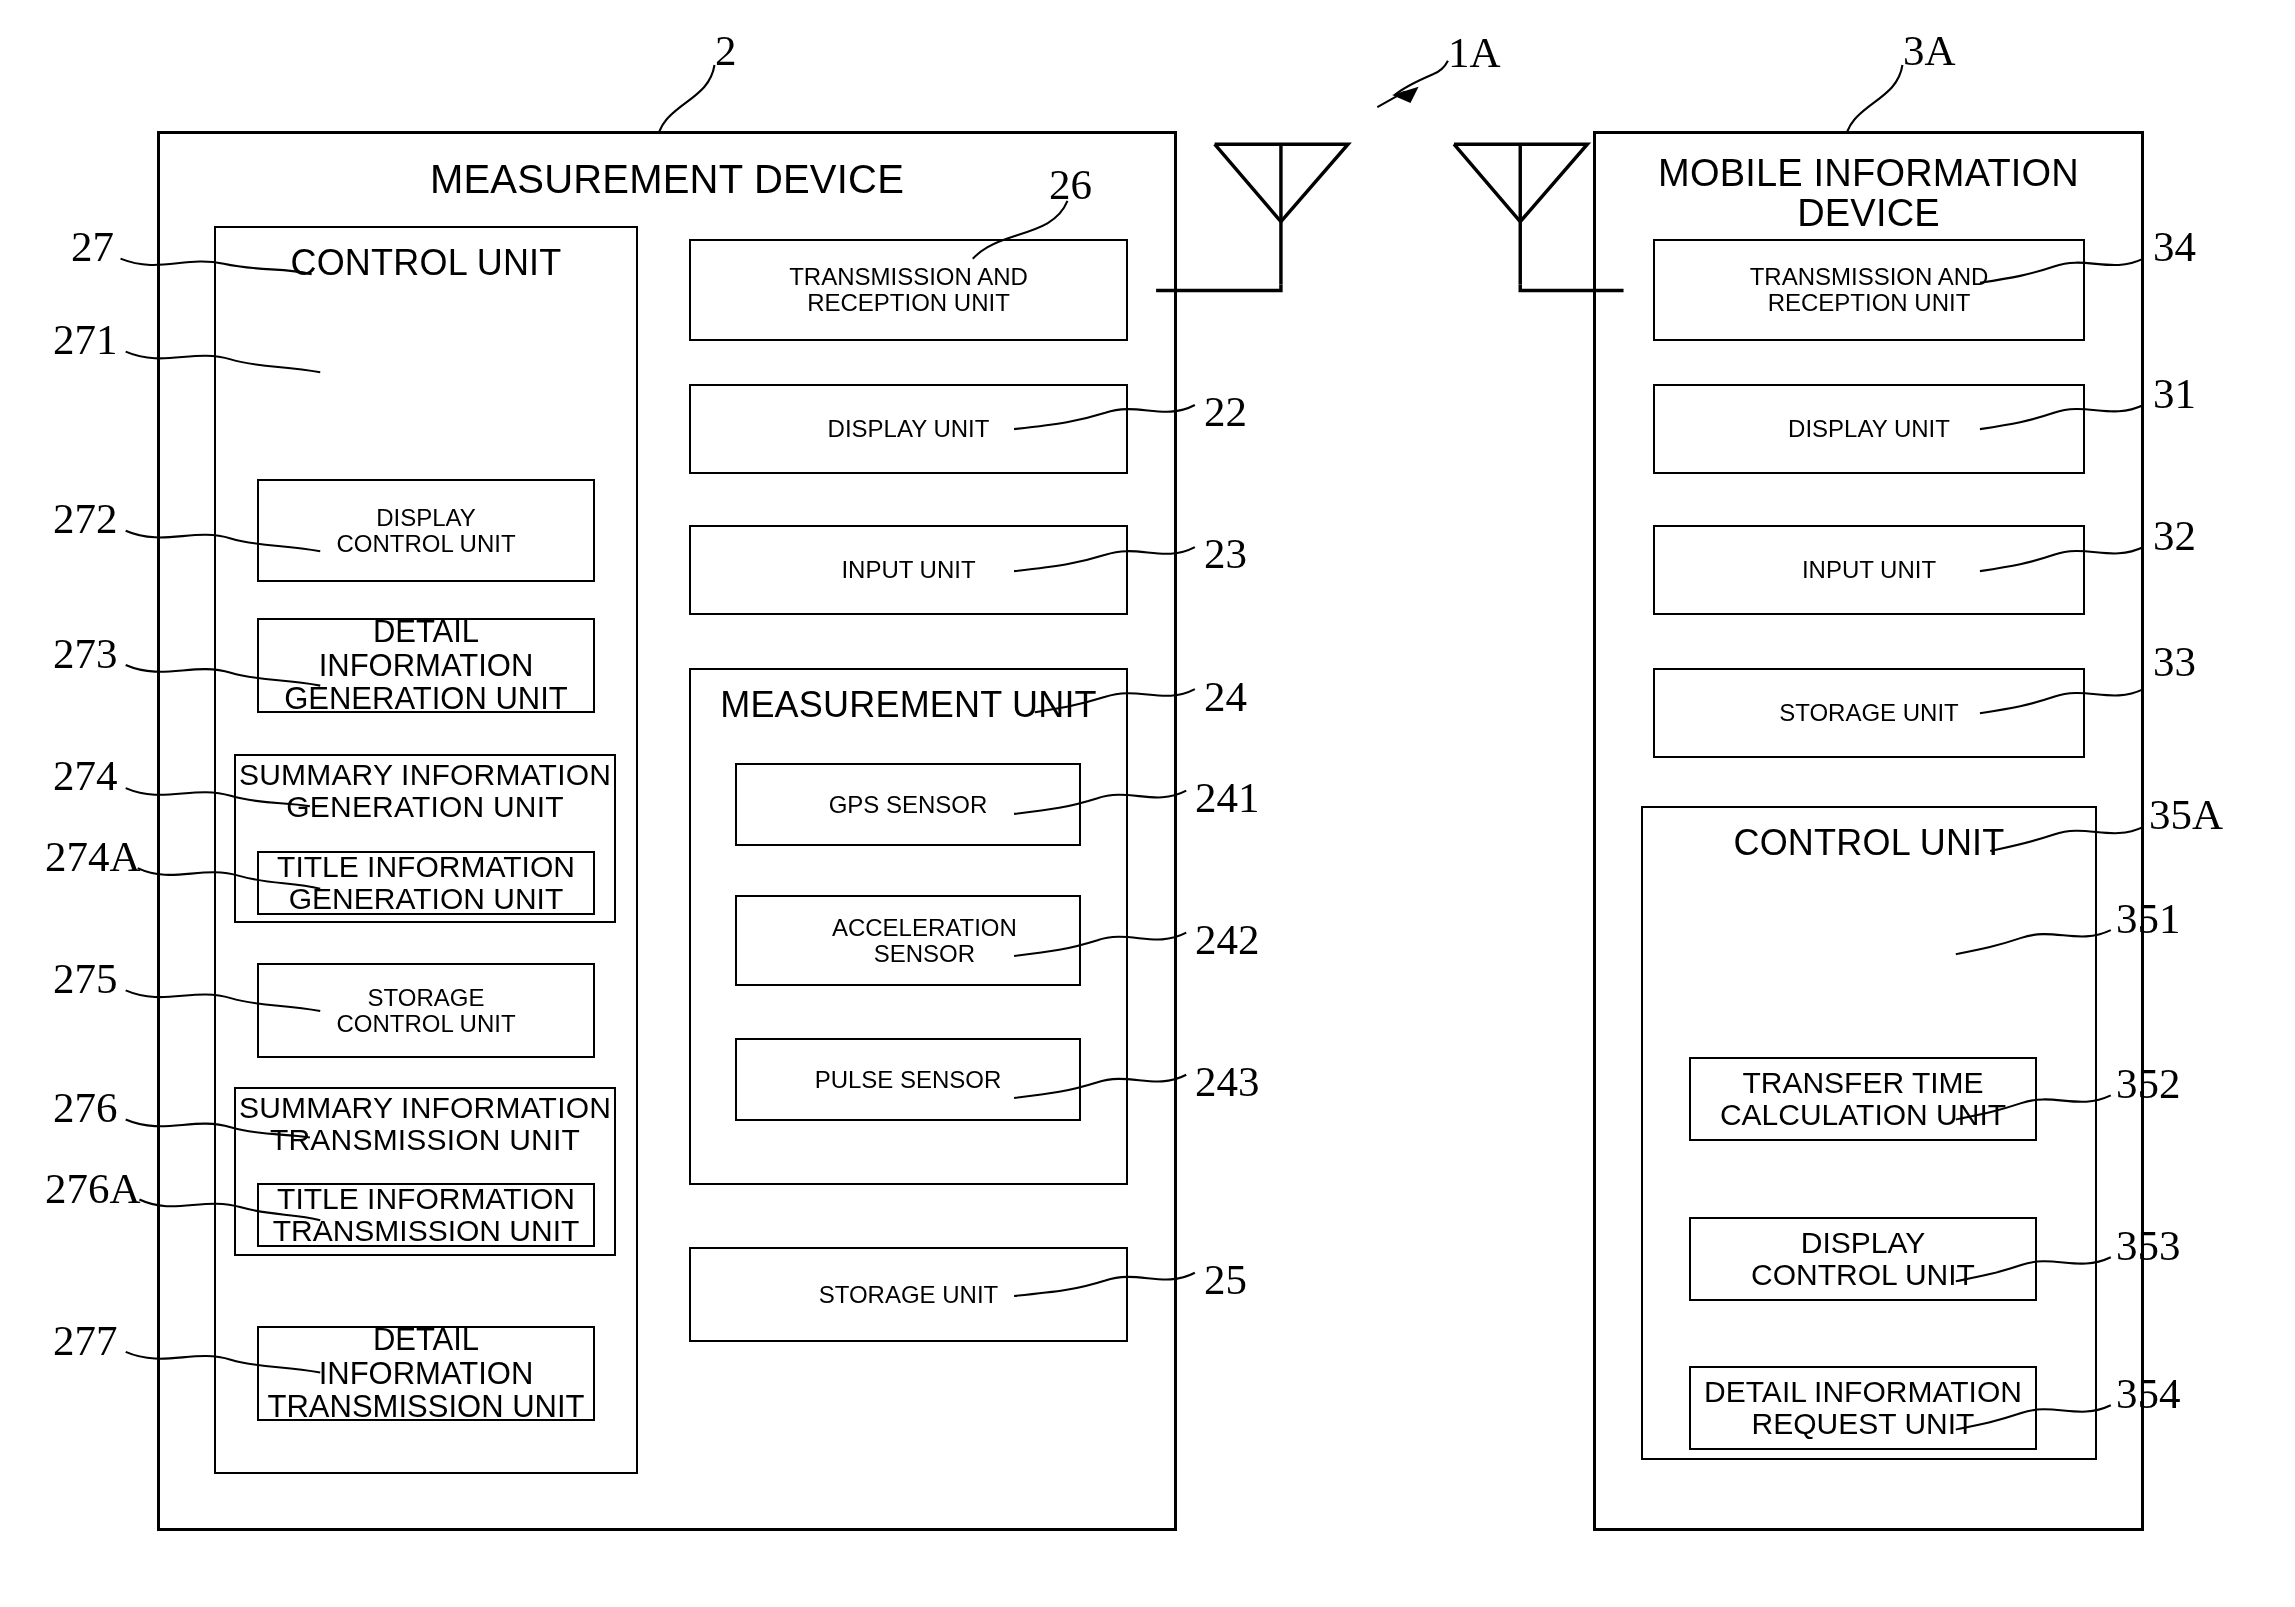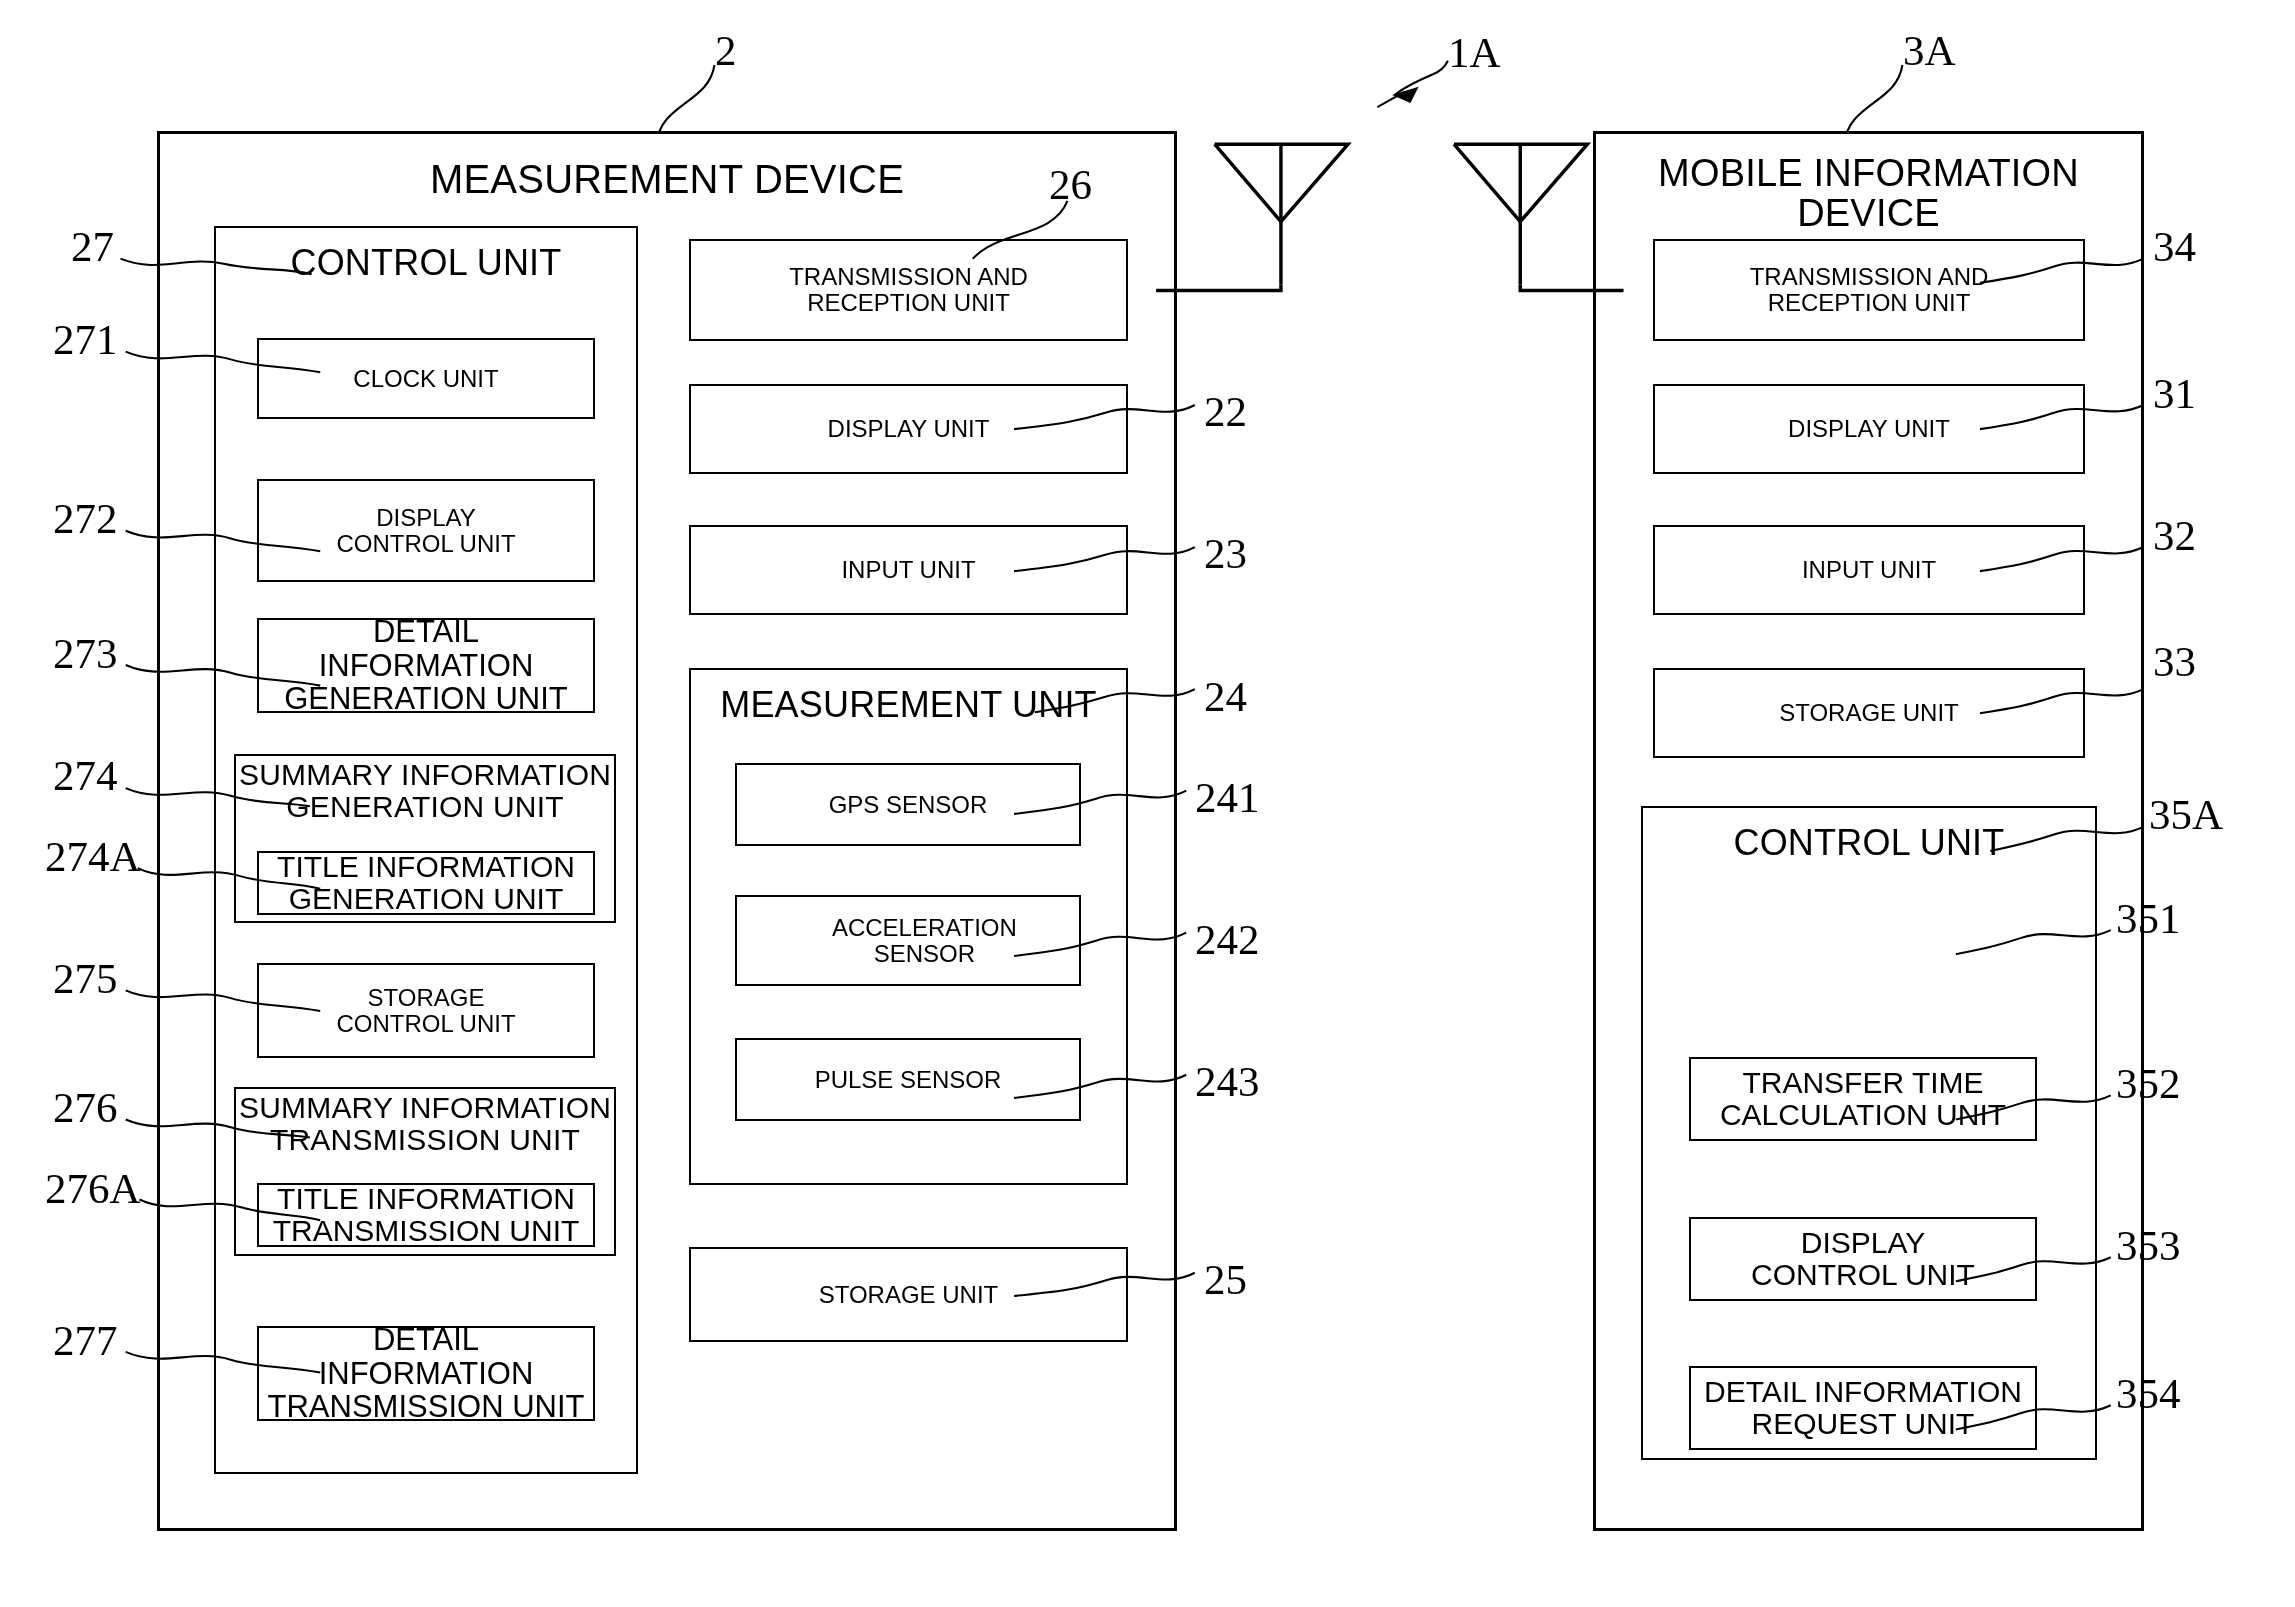--- a/index.html
+++ b/index.html
@@ -146,23 +146,20 @@
   </svg>
 
   <div class="box outer-device" style="left:157px; top:131px; width:1020px; height:1400px;">
     <div class="label-center unit-title" style="top:24px; font-size:40px;">MEASUREMENT DEVICE</div>
   </div>
 
   <div class="box" style="left:214px; top:226px; width:424px; height:1248px;">
     <div class="label-center unit-title" style="top:15.5px;">CONTROL UNIT</div>
   </div>
 
-  <div class="box leafbox" style="left:257px; top:338px; width:338px; height:81px;">
-    <span>CLOCK UNIT</span>
-  </div>
 
   <div class="box leafbox" style="left:257px; top:479px; width:338px; height:103px;">
     <span>DISPLAY
 CONTROL UNIT</span>
   </div>
 
   <div class="box leafbox" style="left:257px; top:618px; width:338px; height:95px; font-size:31px;">
     <span>DETAIL INFORMATION
 GENERATION UNIT</span>
   </div>

